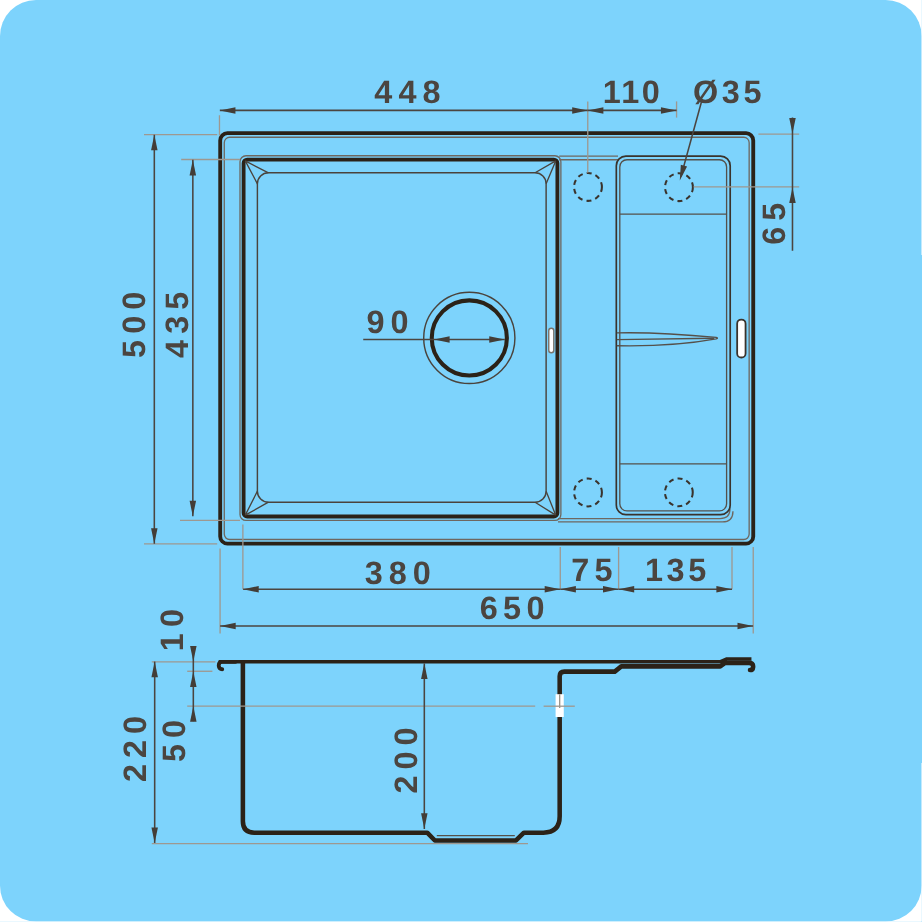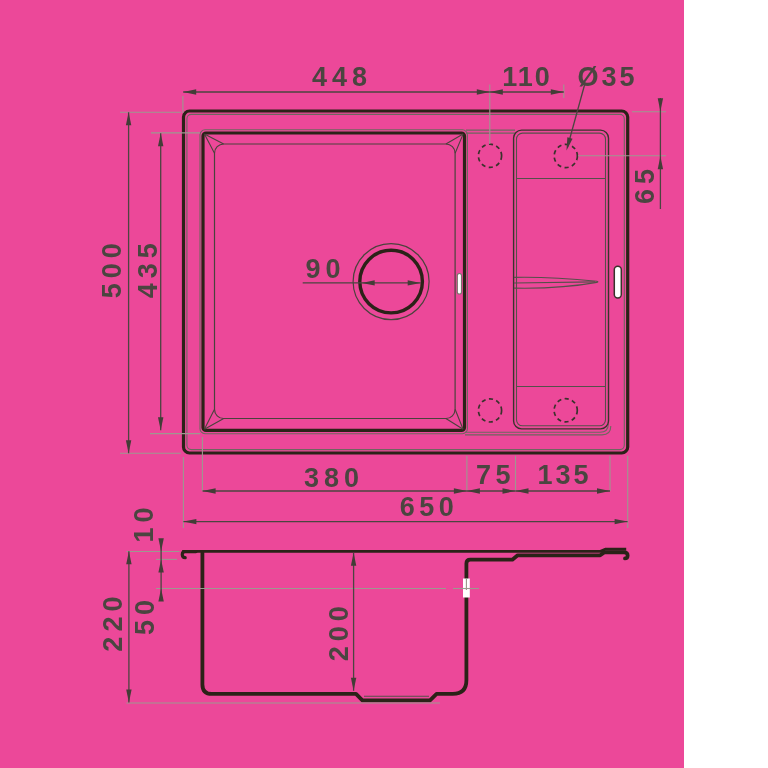--- a/index.html
+++ b/index.html
@@ -1,16 +1,16 @@
 <!DOCTYPE html>
 <html><head>
 <meta charset="utf-8">
 <style>
   html,body{margin:0;padding:0;background:#ffffff;}
-  .page{width:684px;height:768px;position:relative;background:#ec4899;overflow:hidden;}
+  .page{width:768px;height:768px;position:relative;background:#7dd3fc;overflow:hidden;border-radius:30px;}
   svg{display:block;}
   text{font-family:"Liberation Sans", sans-serif;font-weight:bold;fill:#4b4540;}
 </style>
 </head>
 <body>
 
 <div class="page">
 <svg width="768" height="768" viewBox="0 0 768 768">
 
 <g>

